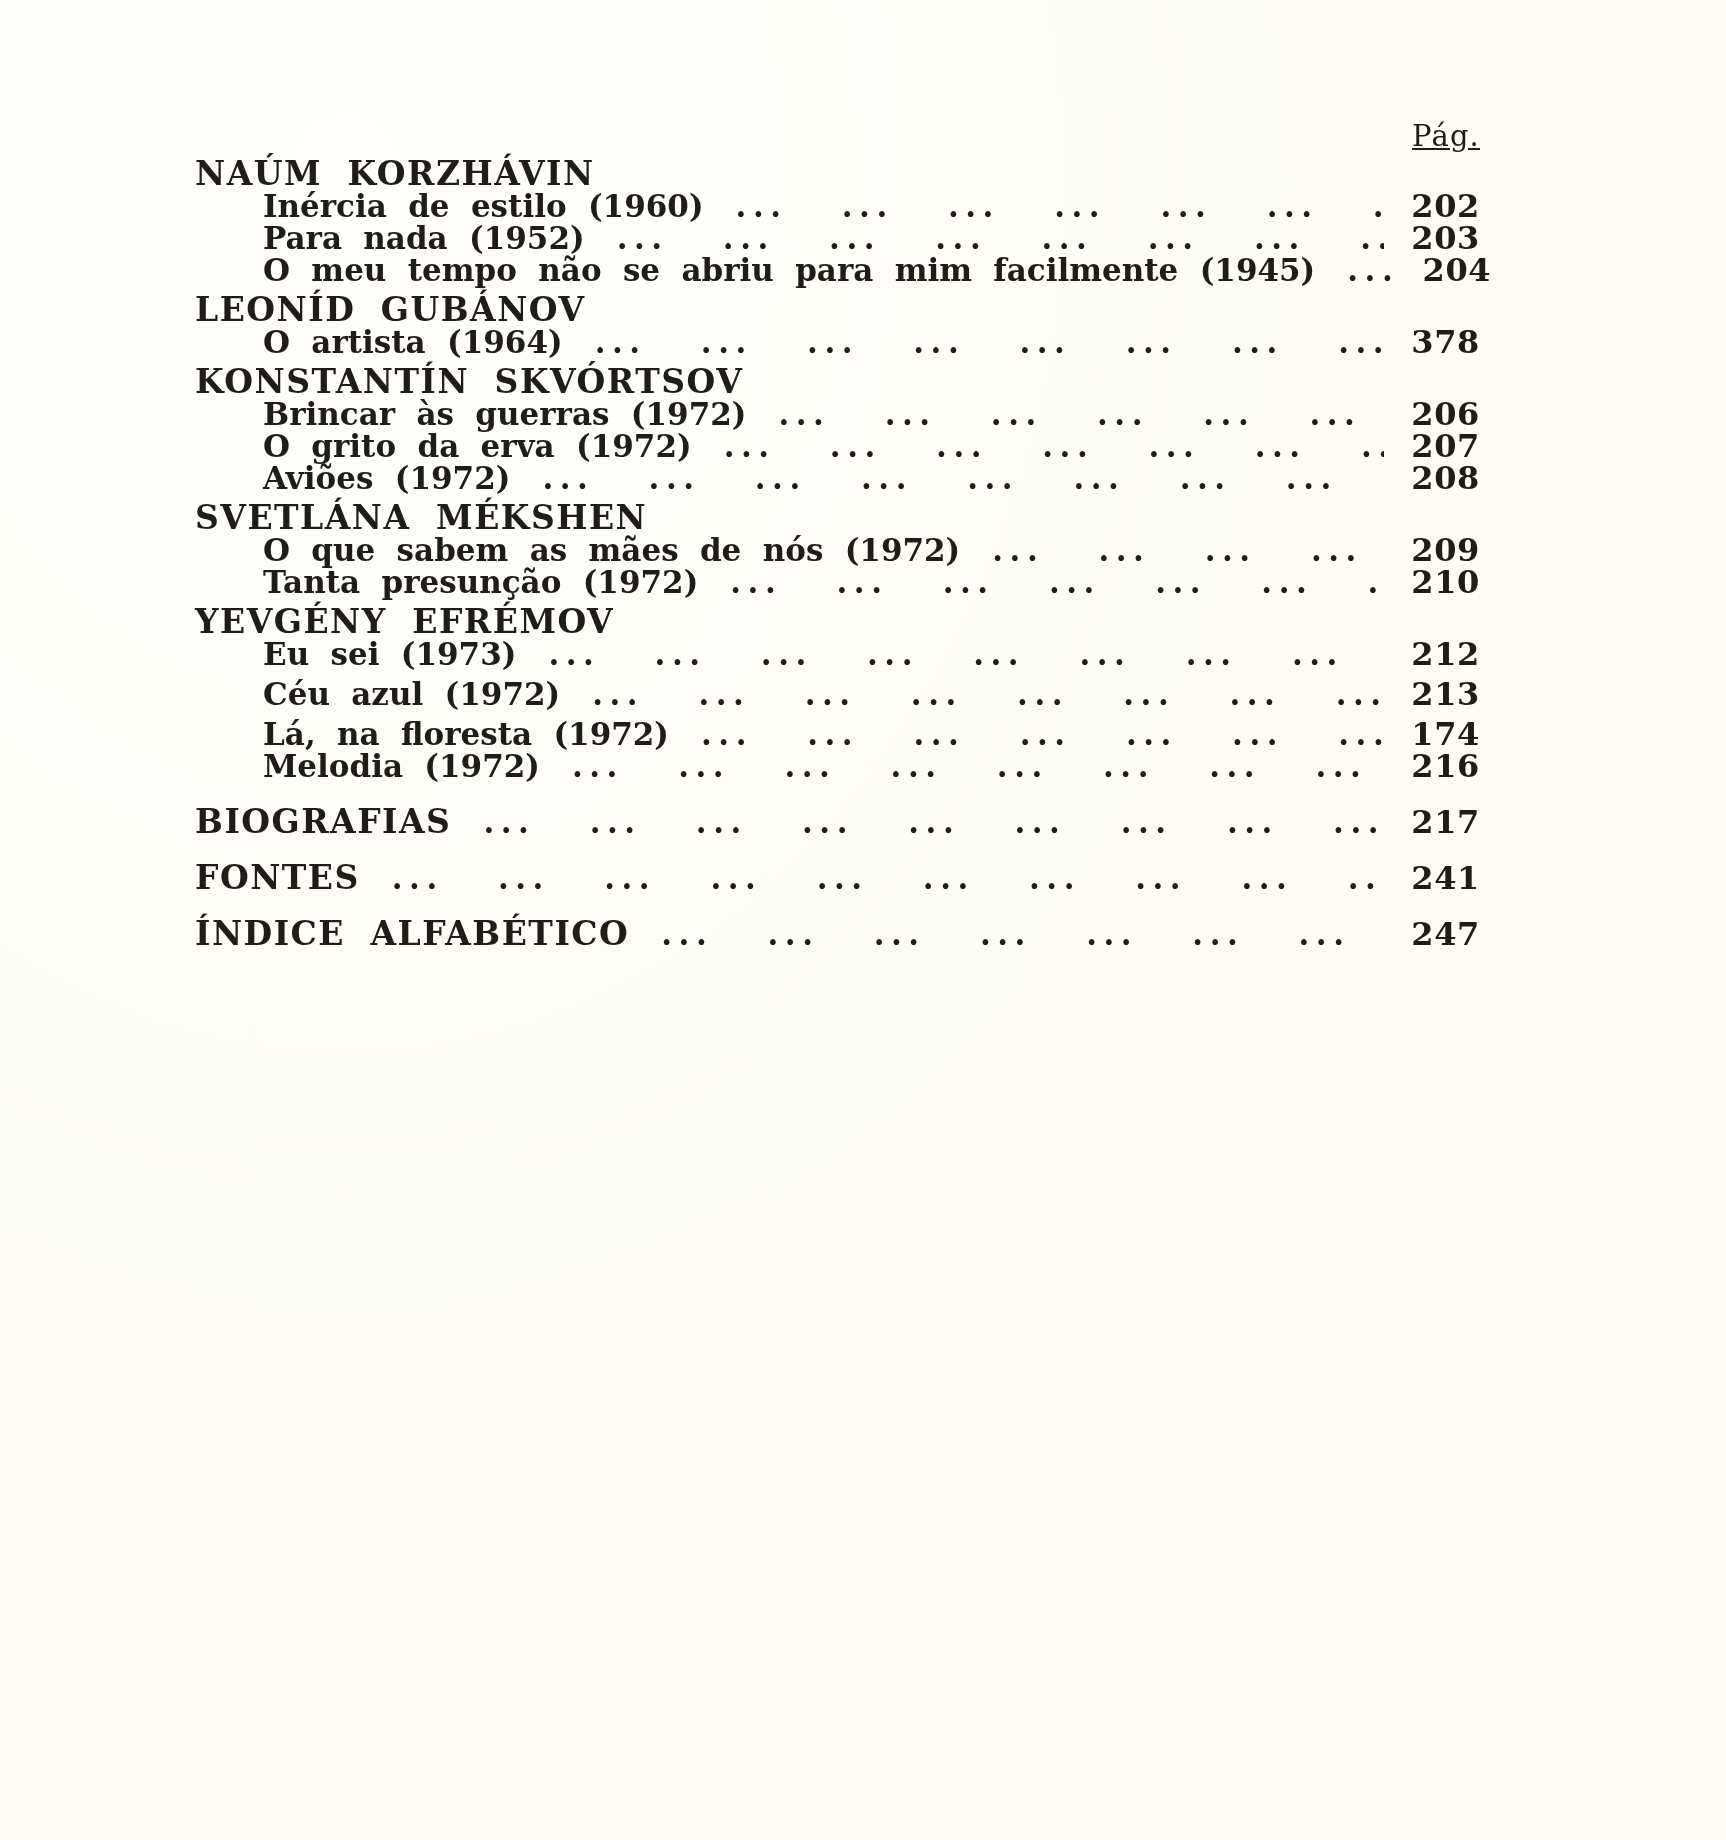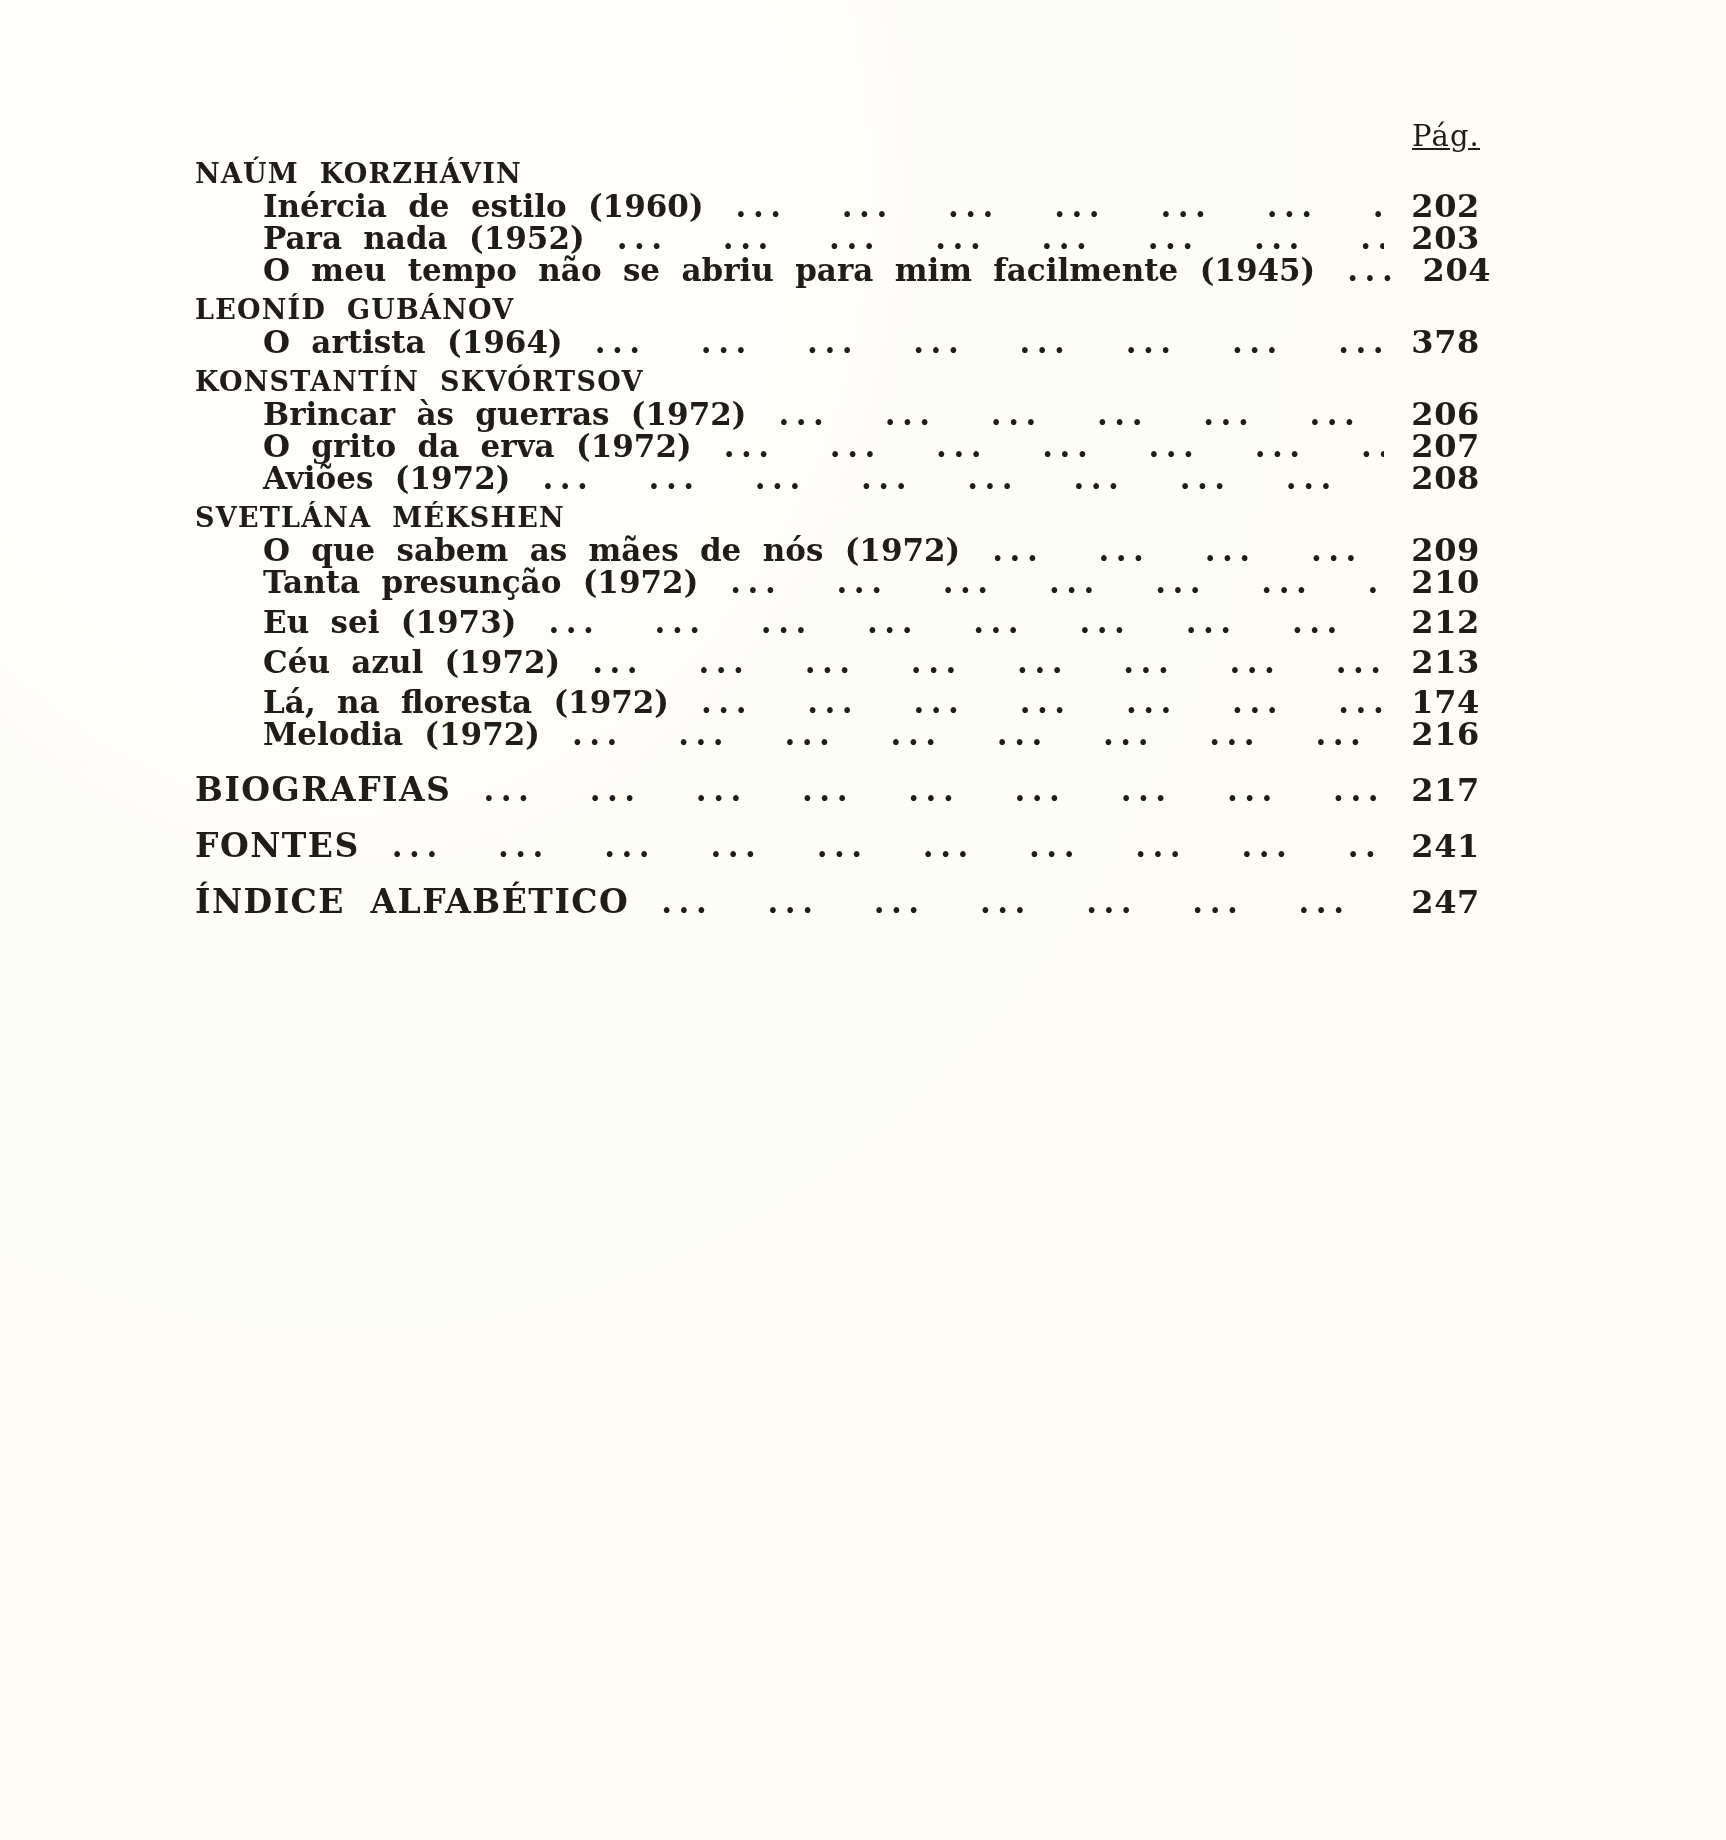--- a/index.html
+++ b/index.html
@@ -41,21 +41,21 @@
   .toplevel { margin-top: 24px; }
   .row {
     display: flex;
     align-items: baseline;
     height: 32px;
     line-height: 32px;
     white-space: nowrap;
   }
   .row.entry { padding-left: 68px; }
   .author {
-    font-size: 27px;
+    font-size: 33px;
     font-weight: bold;
     letter-spacing: 0.045em;
     word-spacing: 0.38em;
   }
   .title {
     font-size: 31px;
     font-weight: bold;
     word-spacing: 0.34em;
     flex: none;
   }
@@ -160,20 +160,23 @@
     <span class="pnum">209</span>
   </div>
 
   <div class="row entry">
     <span class="title">Tanta presunção (1972)</span>
     <span class="leader">... ... ... ... ... ... ... ... ... ... ... ... ... ... ... ... ... ...</span>
     <span class="pnum">210</span>
   </div>
 </div>
         <div class="section">
+  <div class="row heading">
+    <span class="author">YEVGÉNY EFRÉMOV</span>
+  </div>
 
   <div class="row entry">
     <span class="title">Eu sei (1973)</span>
     <span class="leader">... ... ... ... ... ... ... ... ... ... ... ... ... ... ... ... ... ...</span>
     <span class="pnum">212</span>
   </div>
 </div>
         <div class="section">
 
   <div class="row entry">

